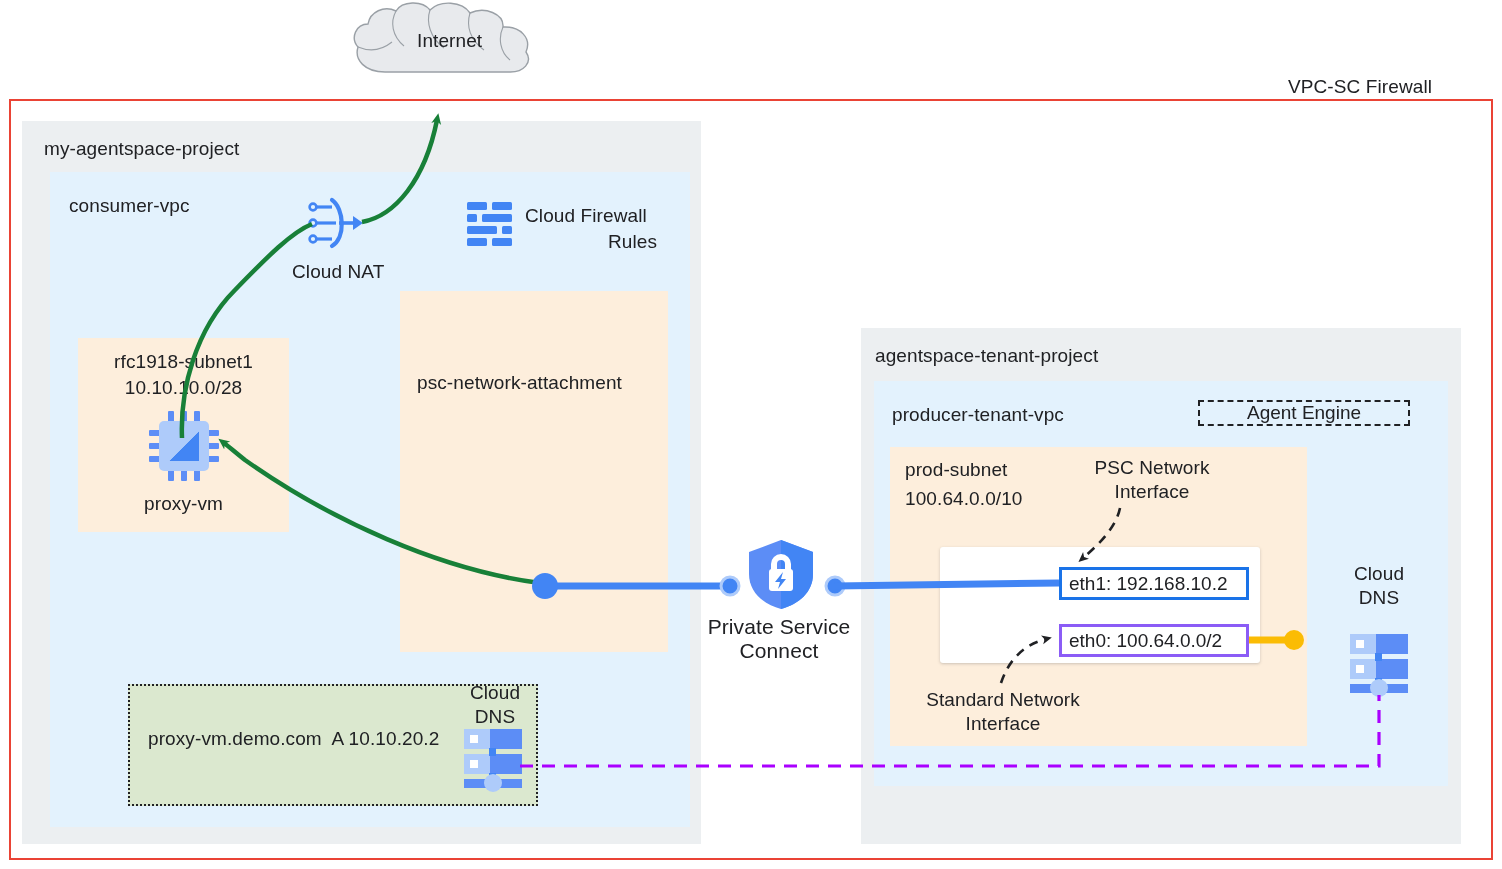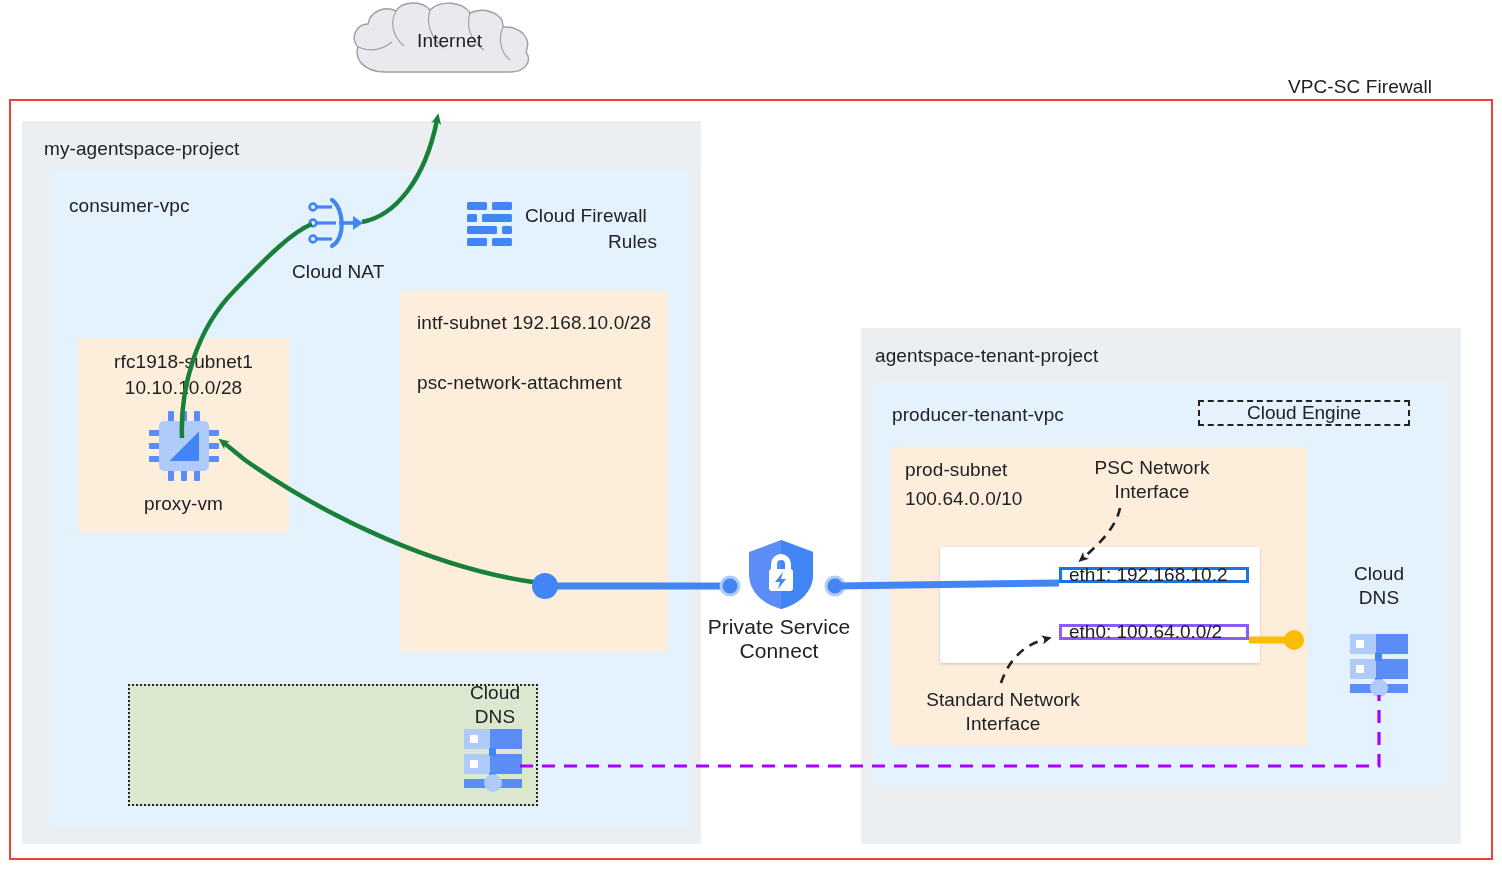--- a/index.html
+++ b/index.html
@@ -79,21 +79,21 @@
     left: 940px; top: 547px;
     width: 320px; height: 116px;
     background: #ffffff;
     border-radius: 3px;
     box-shadow: 0 1px 3px rgba(60,64,67,0.25);
   }
 
   
   .nic {
     position: absolute;
-    height: 16px;
+    height: 33px;
     box-sizing: border-box;
     display: flex;
     align-items: center;
     padding-left: 7px;
     background: #ffffff;
     font-size: 19px;
     color: #202124;
     white-space: nowrap;
   }
   #nic-eth1 { left: 1059px; top: 567px; width: 190px; border: 3px solid #1a73e8; }
@@ -205,24 +205,24 @@
       <rect x="59" y="46" width="12" height="6" rx="1"></rect>
     </g>
     <rect x="11" y="11" width="50" height="50" rx="5" fill="#aecbfa"></rect>
     <rect x="21" y="21" width="30" height="30" fill="#ffffff"></rect>
     <path d="M21,51 L51,21 L51,51 Z" fill="#4285f4"></path>
     <path d="M21,51 L51,21 L21,21 Z" fill="#aecbfa"></path>
   </svg>
   <div class="label center" style="left:78px; top:491px; width:211px;">proxy-vm</div>
 
   <div class="subnet-box" id="subnet-intf"></div>
-  <div class="label" style="left:417px; top:310px;">intf-subnet 192.168.10.0/28</div>
   <div class="label" style="left:417px; top:370px;">psc-network-attachment</div>
 
   <div class="abs" id="dns-record-box"></div>
+  <div class="label" id="dns-record-text">proxy-vm.demo.com  A 10.10.20.2</div>
   <div class="label" id="dns-left-caption"><span>Cloud</span><br><span>DNS</span></div>
 
   <svg class="abs" id="dns-left-icon" style="left:462px; top:727px; width:62px; height:68px;" viewBox="0 0 62 68">
     <rect x="2" y="2" width="26" height="20" fill="#aecbfa"></rect>
     <rect x="28" y="2" width="32" height="20" fill="#5c8df6"></rect>
     <rect x="8" y="8" width="8" height="8" fill="#ffffff"></rect>
     <rect x="2" y="27" width="26" height="20" fill="#aecbfa"></rect>
     <rect x="28" y="27" width="32" height="20" fill="#5c8df6"></rect>
     <rect x="8" y="33" width="8" height="8" fill="#ffffff"></rect>
     <rect x="27" y="21" width="7" height="8" fill="#4285f4"></rect>
@@ -231,21 +231,21 @@
     <circle cx="31" cy="56" r="9" fill="#aecbfa"></circle>
   </svg>
 
   <div class="project-box" id="proj-tenant"></div>
   <div class="label project-title" style="left:875px; top:343px;">agentspace-tenant-project</div>
 
   <div class="vpc-box" id="vpc-producer"></div>
   <div class="label vpc-title" style="left:892px; top:402px;">producer-tenant-vpc</div>
 
   <div class="abs" id="agent-engine-box">
-    <span>Cloud Engine</span>
+    <span>Agent Engine</span>
   </div>
 
   <div class="subnet-box" id="subnet-prod"></div>
   <div class="label" style="left:905px; top:457px;">prod-subnet</div>
   <div class="label" style="left:905px; top:486px;">100.64.0.0/10</div>
 
   <div class="label" id="psc-nic-caption"><span>PSC Network</span><br><span>Interface</span></div>
 
   <div class="abs" id="agent-host"></div>
 

